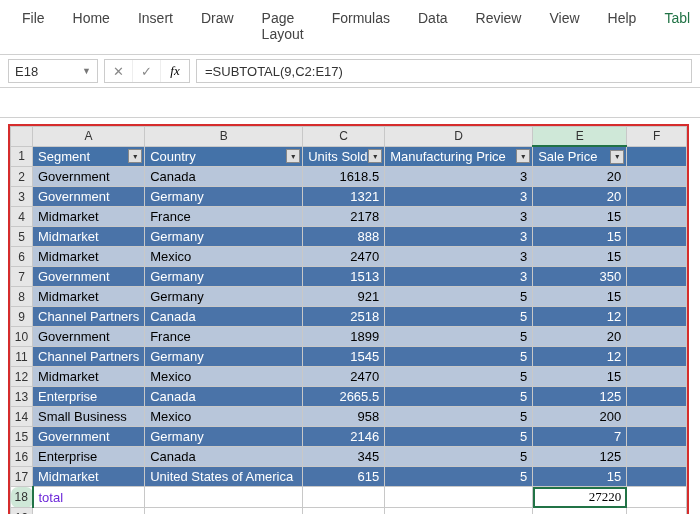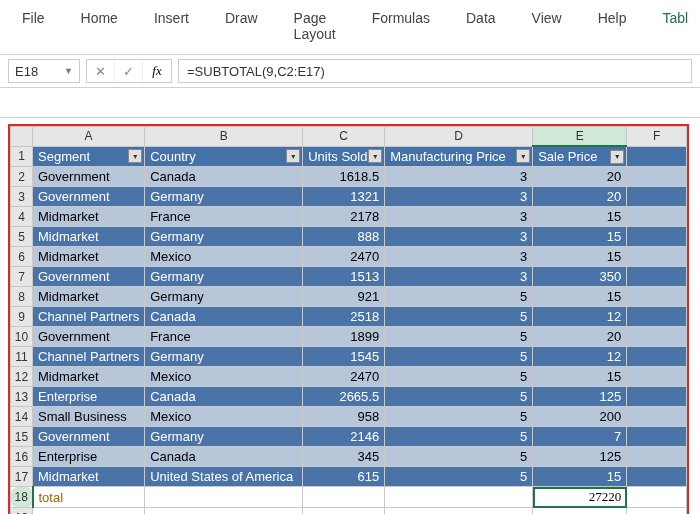--- a/index.html
+++ b/index.html
@@ -1,23 +1,23 @@
 <!DOCTYPE html>
 <html><head>
 <meta charset="utf-8">
 <style>
   * { margin: 0; padding: 0; box-sizing: border-box; font-family: 'Segoe UI', Arial, sans-serif; }
   body { background: #fff; width: 700px; height: 514px; overflow: hidden; font-size: 13px; color: #333; }
 
-  .ribbon { display: flex; gap: 12px; padding: 6px 10px 8px 10px; border-bottom: 1px solid #d0d0d0; }
+  .ribbon { display: flex; gap: 4px; padding: 6px 10px 8px 10px; border-bottom: 1px solid #d0d0d0; }
   .ribbon-tab { padding: 4px 12px; cursor: pointer; color: #444; font-size: 14px; }
   .ribbon-tab.active { color: #217346; }
 
   .formula-bar-row { display: flex; align-items: center; padding: 4px 8px; gap: 6px; border-bottom: 1px solid #d0d0d0; }
-  .namebox { width: 72px; height: 24px; border: 1px solid #ccc; padding: 2px 6px; background: #fff; display: flex; align-items: center; justify-content: space-between; font-size: 13px; }
+  .namebox { width: 90px; height: 24px; border: 1px solid #ccc; padding: 2px 6px; background: #fff; display: flex; align-items: center; justify-content: space-between; font-size: 13px; }
   .namebox .dd { font-size: 9px; color: #777; }
   .fx-btn-group { display: flex; border: 1px solid #ccc; height: 24px; align-items: center; }
   .fx-btn { width: 28px; text-align: center; color: #888; font-size: 13px; border-right: 1px solid #eee; height: 100%; display: flex; align-items: center; justify-content: center; }
   .fx-btn:last-child { font-style: italic; font-family: 'Times New Roman', serif; color: #000000; border-right: none; }
   .formula-input { flex: 1; height: 24px; border: 1px solid #ccc; padding: 2px 8px; display: flex; align-items: center; background: #fff; font-size: 13px; }
 
   .spacer { height: 30px; border-bottom: 1px solid #d0d0d0; }
 
   .sheet-wrap { padding: 6px 8px 8px 8px; }
   .red-border { border: 2px solid #d62c2c; display: inline-block; }
@@ -43,33 +43,34 @@
 
   .hdr-cell { display: flex; align-items: center; justify-content: space-between; }
   .filter-btn { width: 14px; height: 14px; background: #e0e0e0; border: 1px solid #888; display: inline-flex; align-items: center; justify-content: center; font-size: 8px; color: #333; }
 
   td.selected { outline: 2px solid #217346; outline-offset: -2px; background: #fff !important; color: #000 !important; font-family: Liberation Serif, serif; }
   td.blank { background: #fff; }
 
   
   tr.t-odd td.cell { background: #4a73a8; color: #fff; }
   tr.t-even td.cell { background: #b8c6da; color: #000; }
-  tr.total td.cell { background: #fff; color: #a16207; }
+  tr.total td.cell { background: #fff; color: #6d28d9; }
 </style>
 </head>
 <body>
 
 <div class="ribbon" id="ribbon">
     <div class="ribbon-tab">File</div>
     <div class="ribbon-tab">Home</div>
     <div class="ribbon-tab">Insert</div>
     <div class="ribbon-tab">Draw</div>
     <div class="ribbon-tab">Page Layout</div>
     <div class="ribbon-tab">Formulas</div>
     <div class="ribbon-tab">Data</div>
+    <div class="ribbon-tab">Review</div>
     <div class="ribbon-tab">View</div>
     <div class="ribbon-tab">Help</div>
     <div class="ribbon-tab active">Tabl</div>
   </div>
 
 <div class="formula-bar-row">
   <div class="namebox">
     <span>E18</span>
     <span class="dd">▼</span>
   </div>

